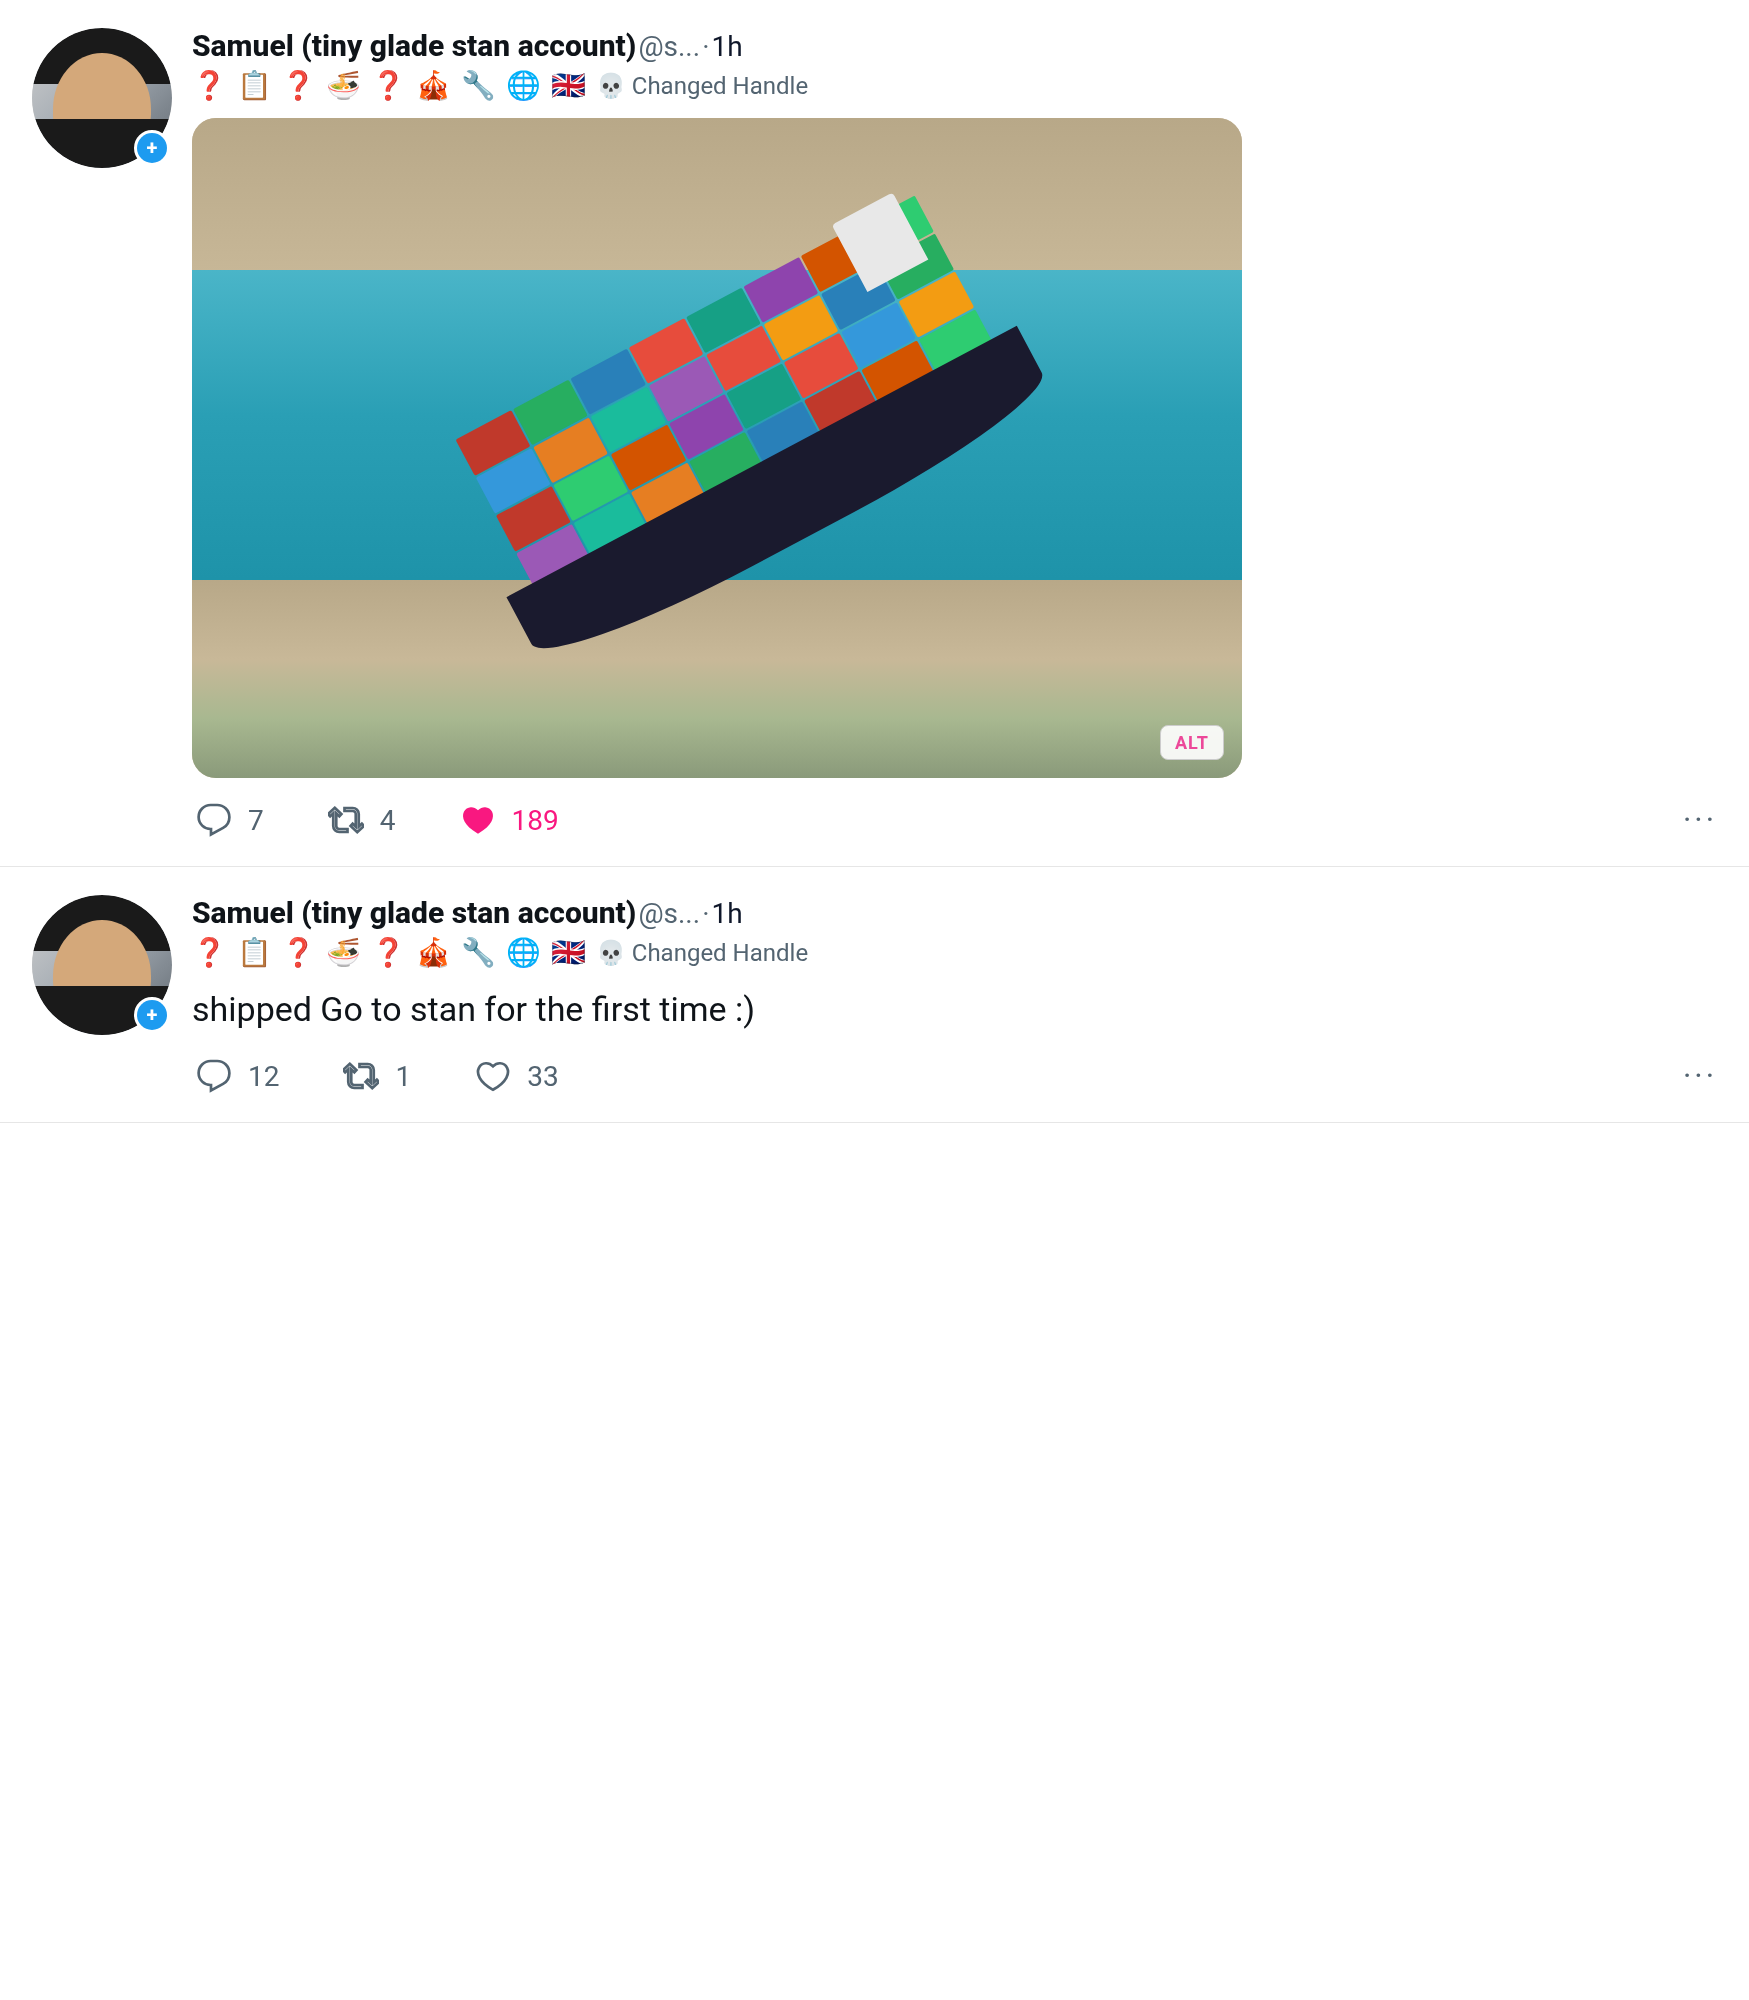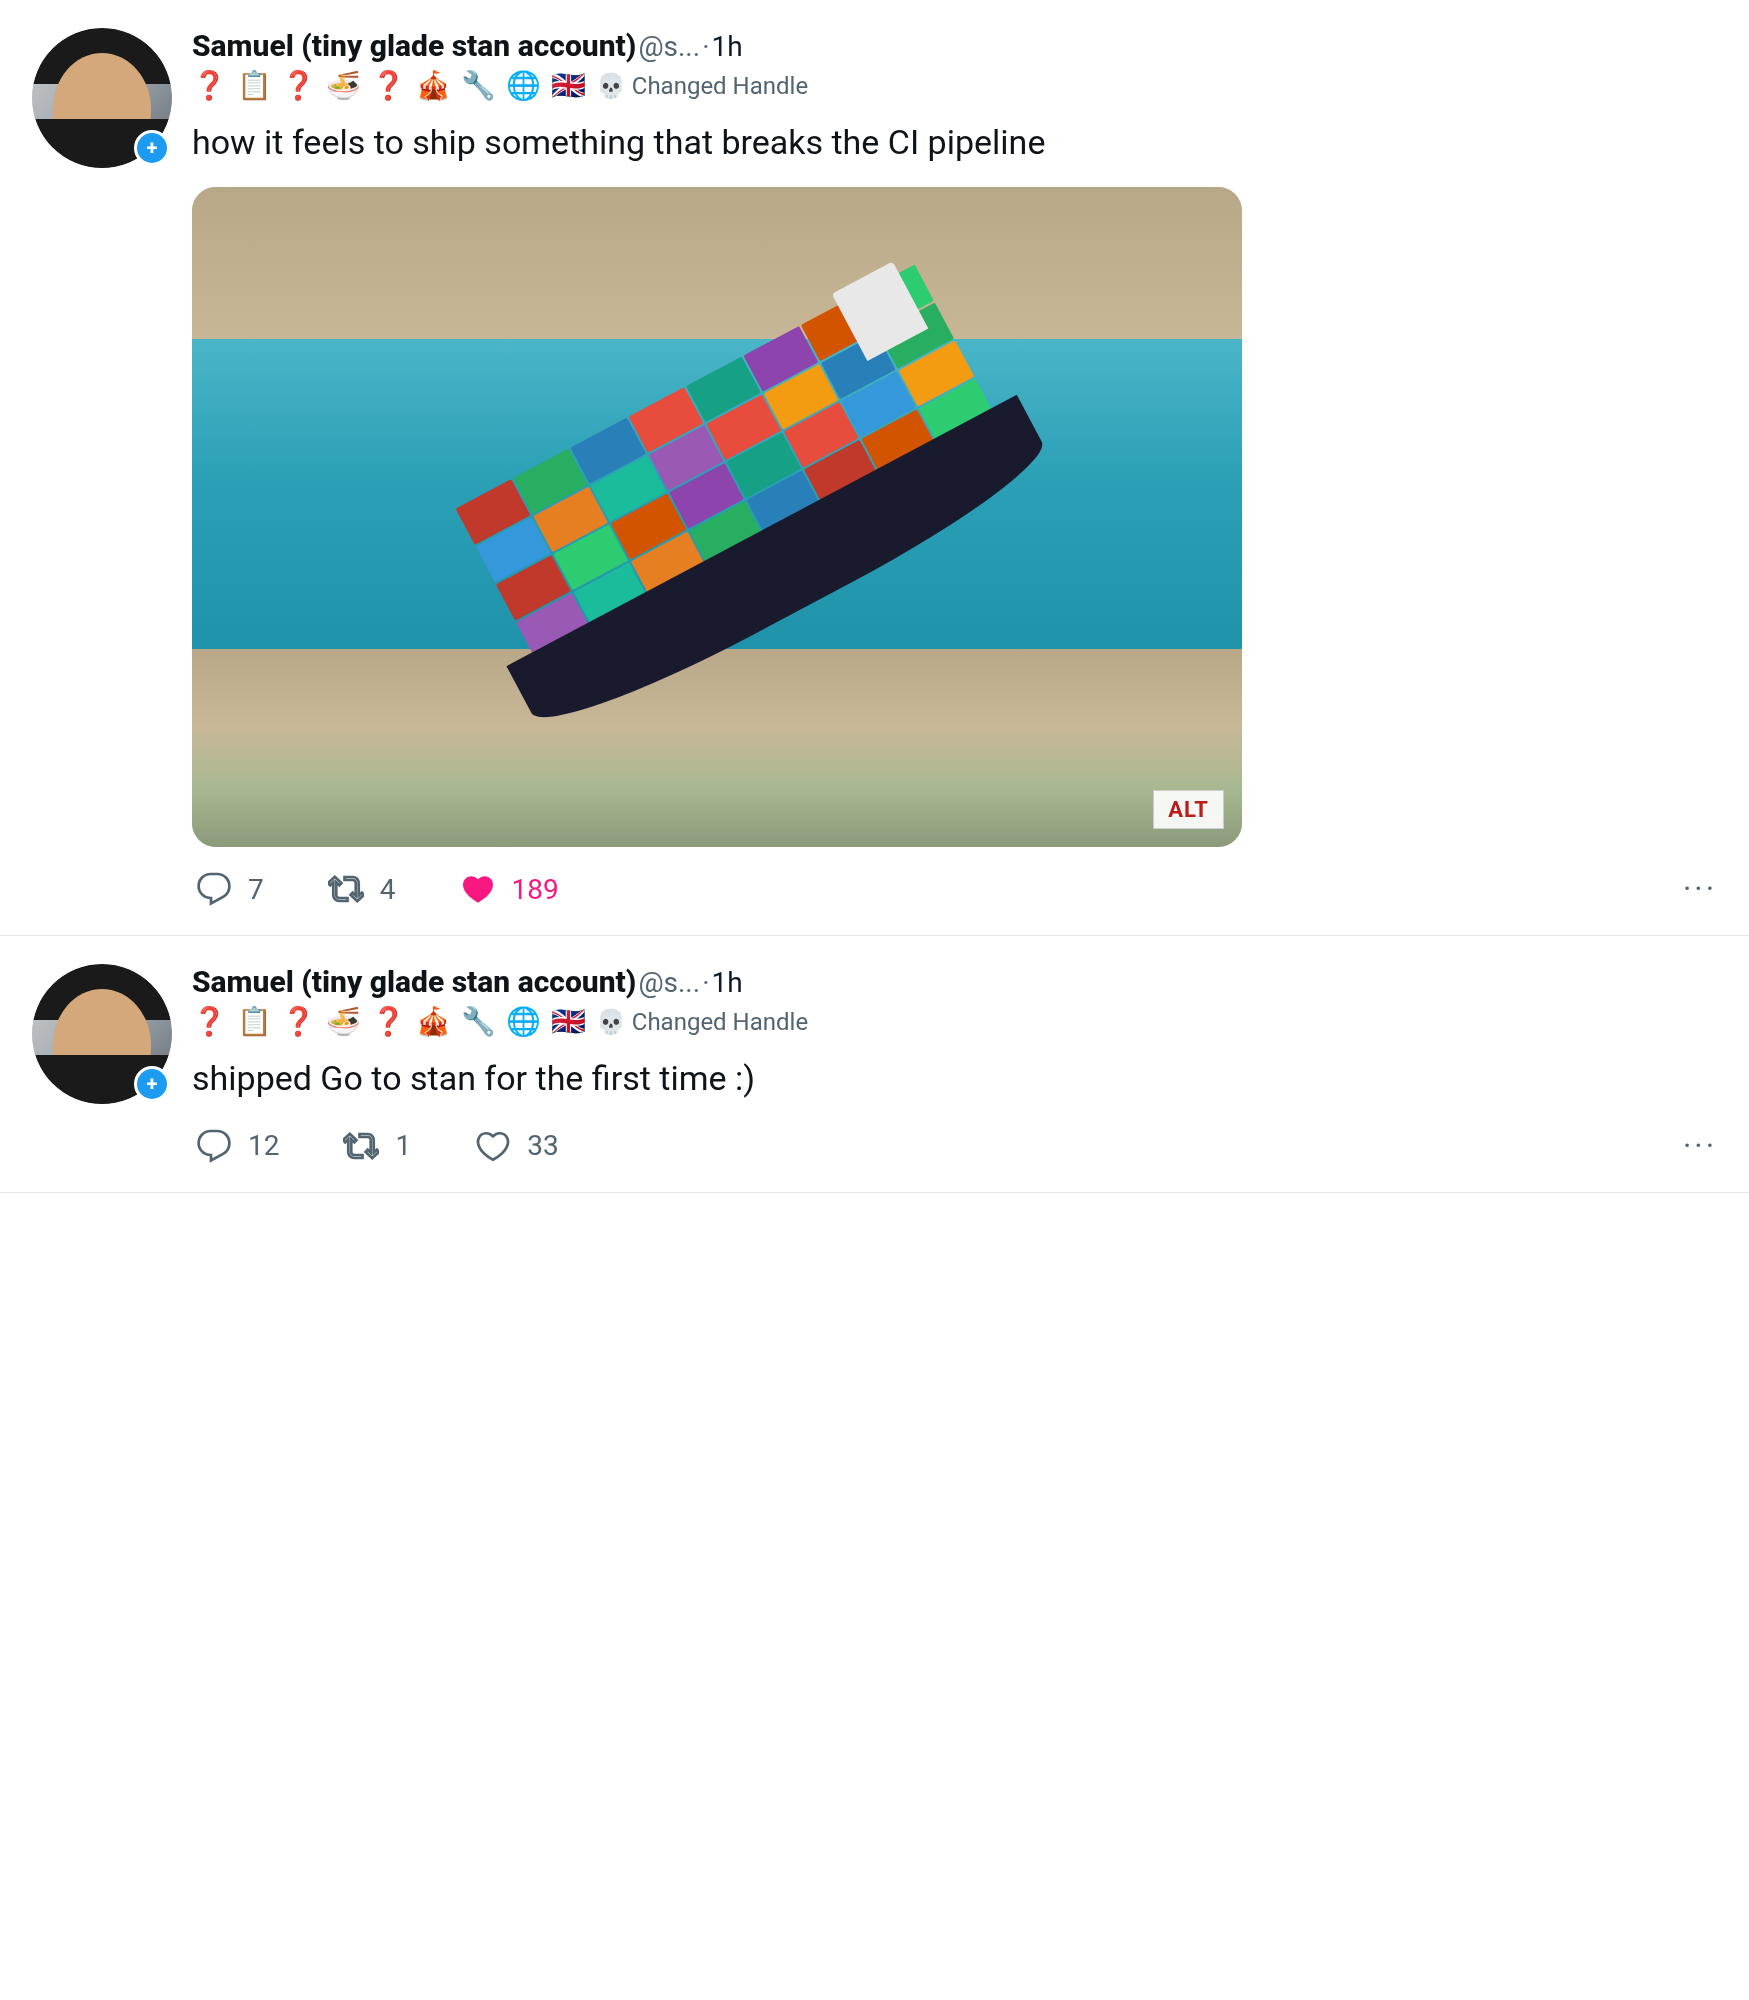--- a/index.html
+++ b/index.html
@@ -265,25 +265,25 @@
       background: #e8e8e8;
       border-radius: 4px 4px 0 0;
     }
 
     .alt-badge {
       position: absolute;
       bottom: 18px;
       right: 18px;
       background: rgba(255,255,255,0.9);
       border: 1px solid #ccc;
-      border-radius: 0;
+      border-radius: 8px;
       padding: 6px 14px;
-      font-size: 22px;
+      font-size: 18px;
       font-weight: 700;
-      color: #b91c1c;
+      color: #ec4899;
       letter-spacing: 1px;
     }
 
     .tweet-actions {
       display: flex;
       align-items: center;
       gap: 60px;
       margin-top: 8px;
     }
 
@@ -364,21 +364,20 @@
       <span class="badge-emoji">🎪</span>
       <span class="badge-emoji">🔧</span>
       <span class="badge-emoji">🌐</span>
       <span class="badge-emoji">🇬🇧</span>
       <span class="changed-handle">
         <span>💀</span>
         <span>Changed Handle</span>
       </span>
     </div>
 
-    <div class="tweet-text">how it feels to ship something that breaks the CI pipeline</div>
 
     <div class="tweet-image-wrapper">
       <div class="tweet-image">
 
         <div class="canal-scene">
           <div class="canal-bank-top"></div>
           <div class="canal-water"></div>
           <div class="canal-bank-bottom"></div>
 
           <div class="ship">

